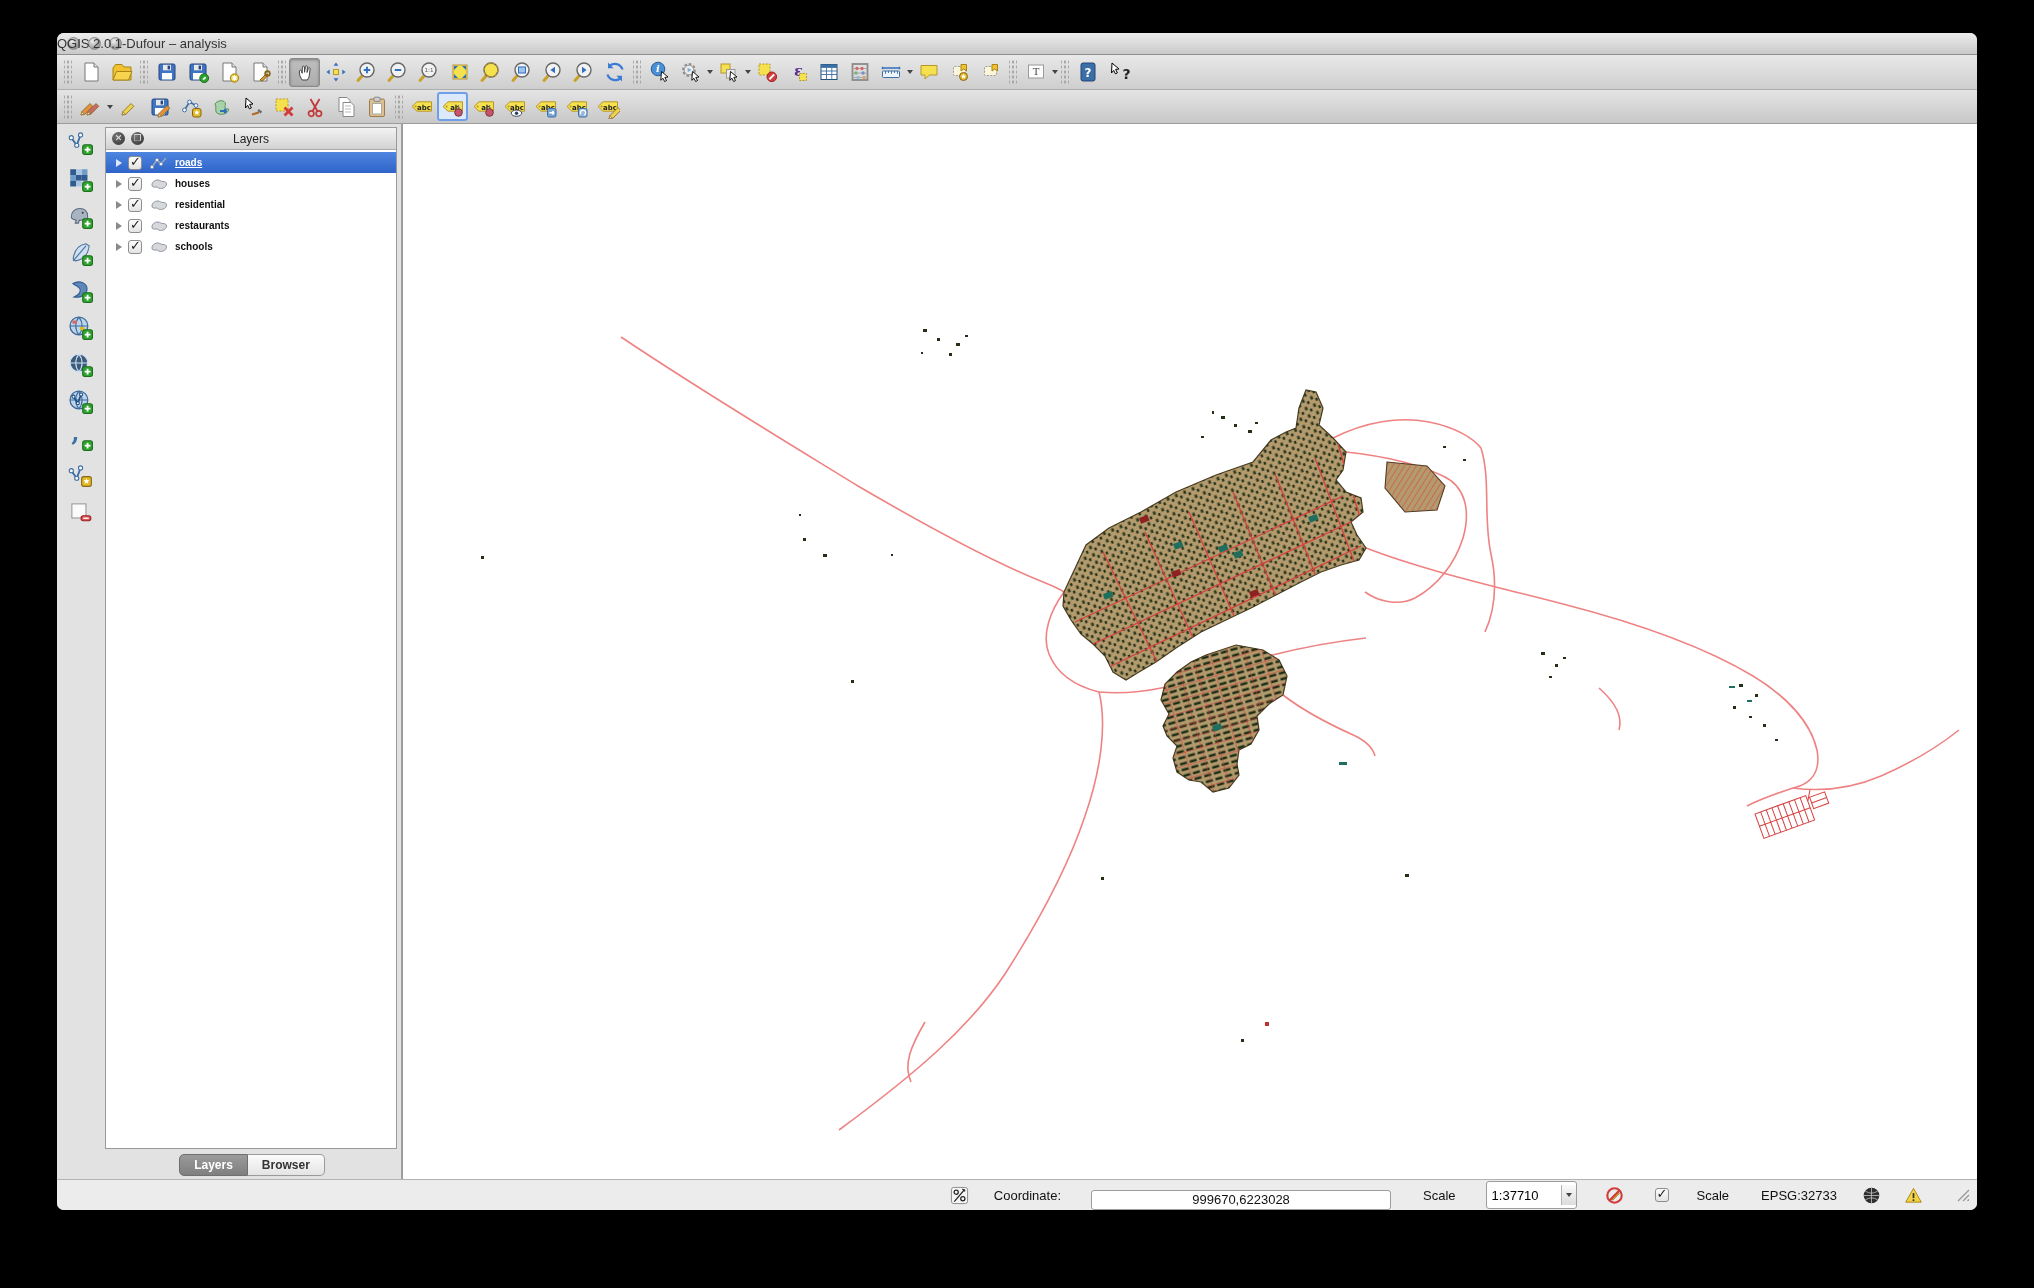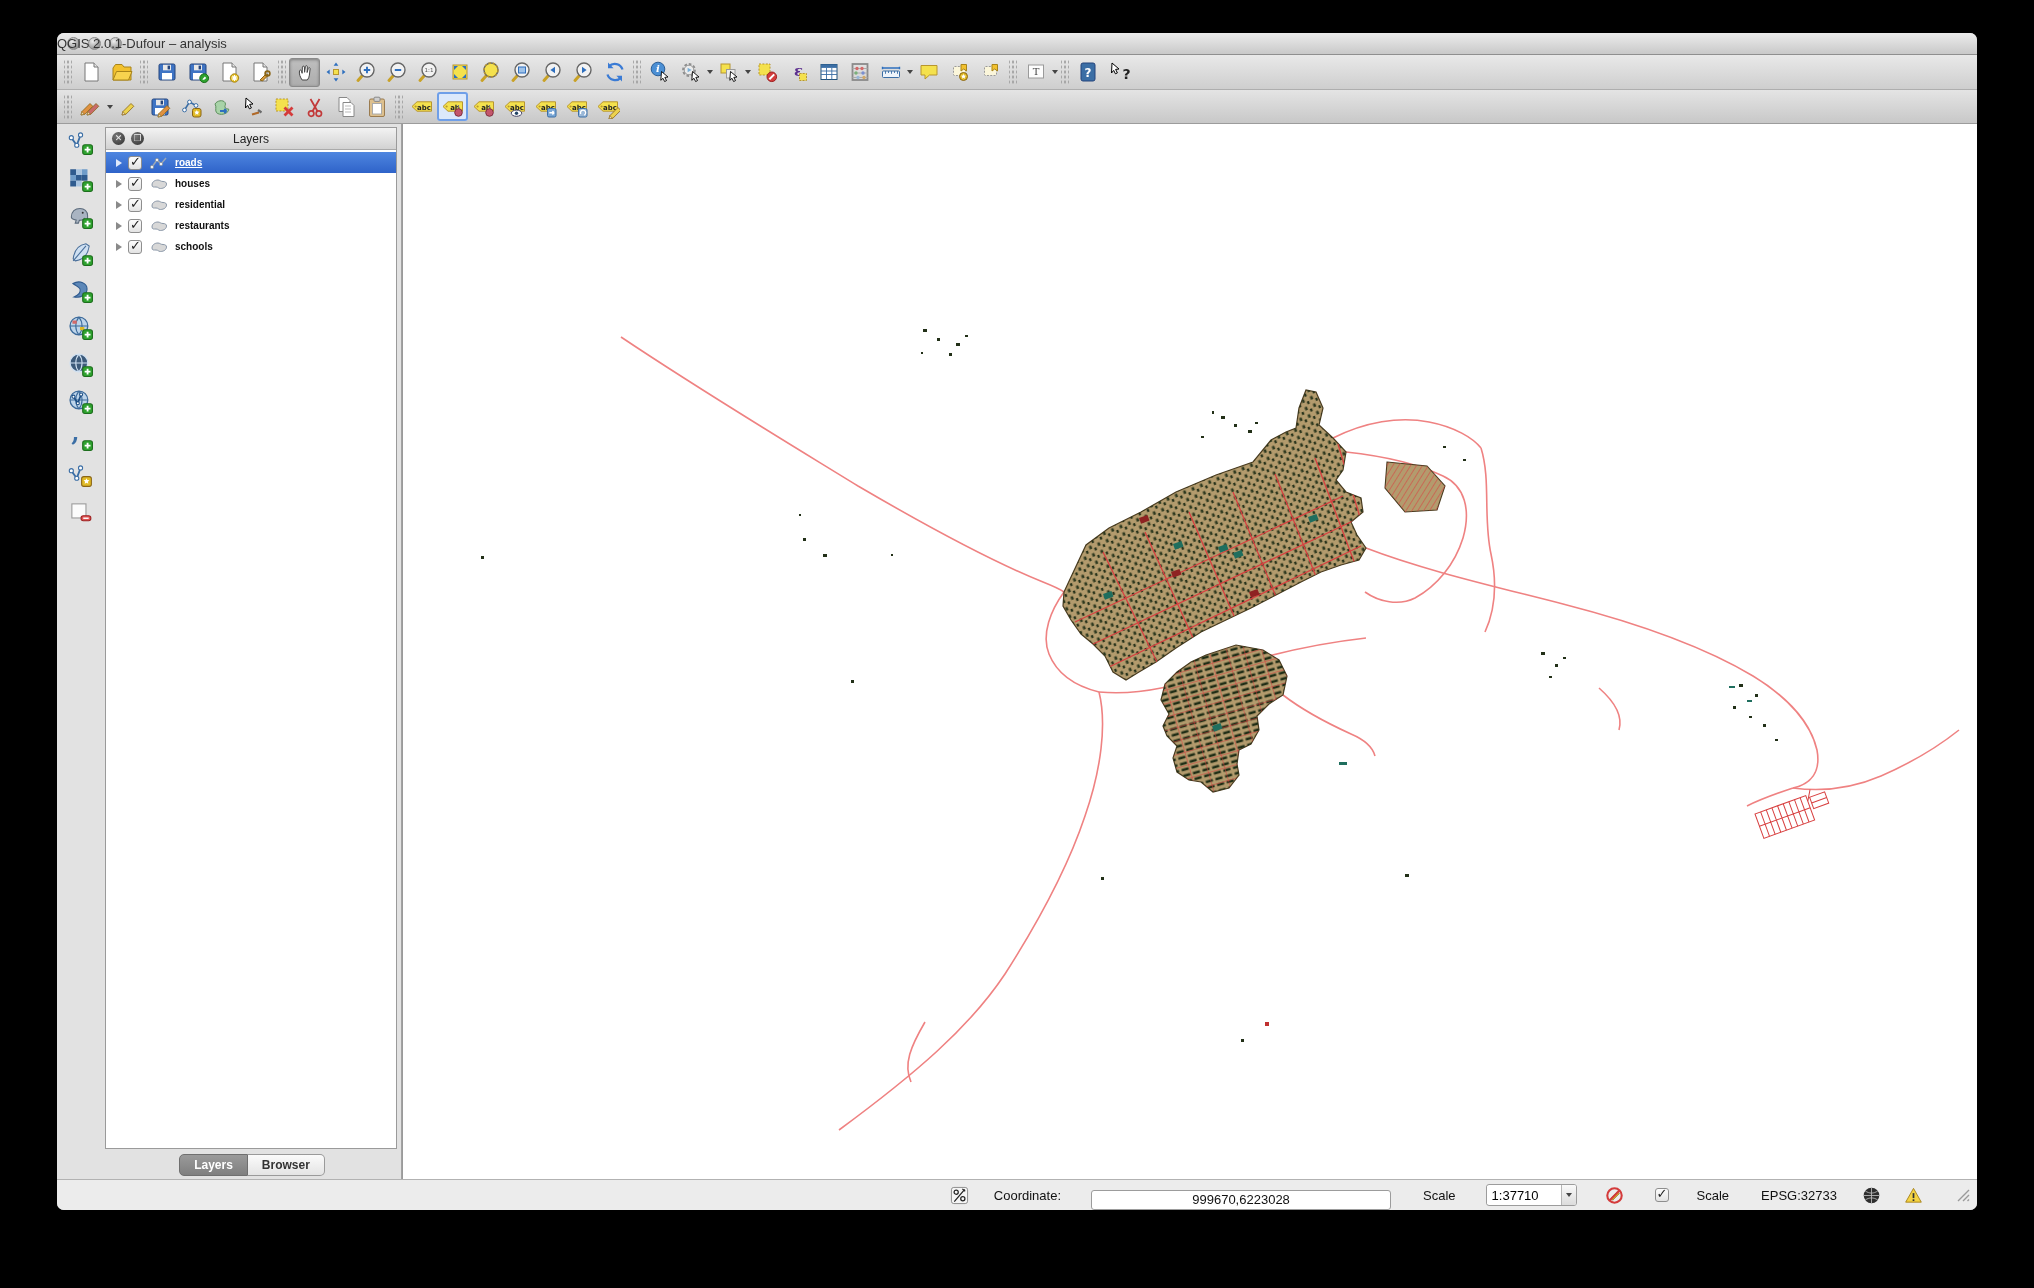--- a/index.html
+++ b/index.html
@@ -59,21 +59,21 @@
   .dtab.inactive{border-left:none;border-radius:0 5px 5px 0;}
   .canvas{flex:1 1 auto;background:#fff;position:relative;border-left:1px solid #9a9a9a;}
   .canvas svg{position:absolute;left:0;top:0;}
   
   .status{height:31px;flex:0 0 31px;background:#ececec;border-top:1px solid #b2b2b2;display:flex;align-items:center;
           justify-content:flex-end;font-size:13px;color:#111;padding-right:6px;gap:22px;}
   .status .icn{width:20px;height:20px;display:flex;align-items:center;justify-content:center;}
   .status .icn svg{width:19px;height:19px;}
   .sinput{width:300px;height:20px;border:1px solid #9c9c9c;border-radius:3px;background:#fff;text-align:center;
           font-size:13px;font-family:"Liberation Sans",sans-serif;color:#111;margin:9px 8px 0 6px;}
-  .scombo{display:flex;align-items:center;height:22px;border:1px solid #9c9c9c;border-radius:3px;background:#fff;
+  .scombo{display:flex;align-items:center;height:28px;border:1px solid #9c9c9c;border-radius:3px;background:#fff;
           margin:0 6px;overflow:hidden;}
   .scombo input{width:74px;height:18px;border:none;font-size:13px;padding-left:5px;font-family:"Liberation Sans",sans-serif;outline:none;}
   .scombo .cbtn{width:15px;height:20px;background:linear-gradient(#fafafa,#dcdcdc);border-left:1px solid #b5b5b5;
                 display:flex;align-items:center;justify-content:center;}
   .mcheck{width:14px;height:14px;border:1px solid #8e8e8e;border-radius:3px;background:linear-gradient(#fdfdfd,#e3e3e3);
           position:relative;margin:0 4px 0 8px;}
   .mcheck::after{content:"✓";position:absolute;left:1px;top:-3px;font-size:13px;font-weight:bold;color:#222;}
   .slabel{margin:0 2px;}
   .grip{width:16px;height:16px;margin-left:10px;}
 </style>

